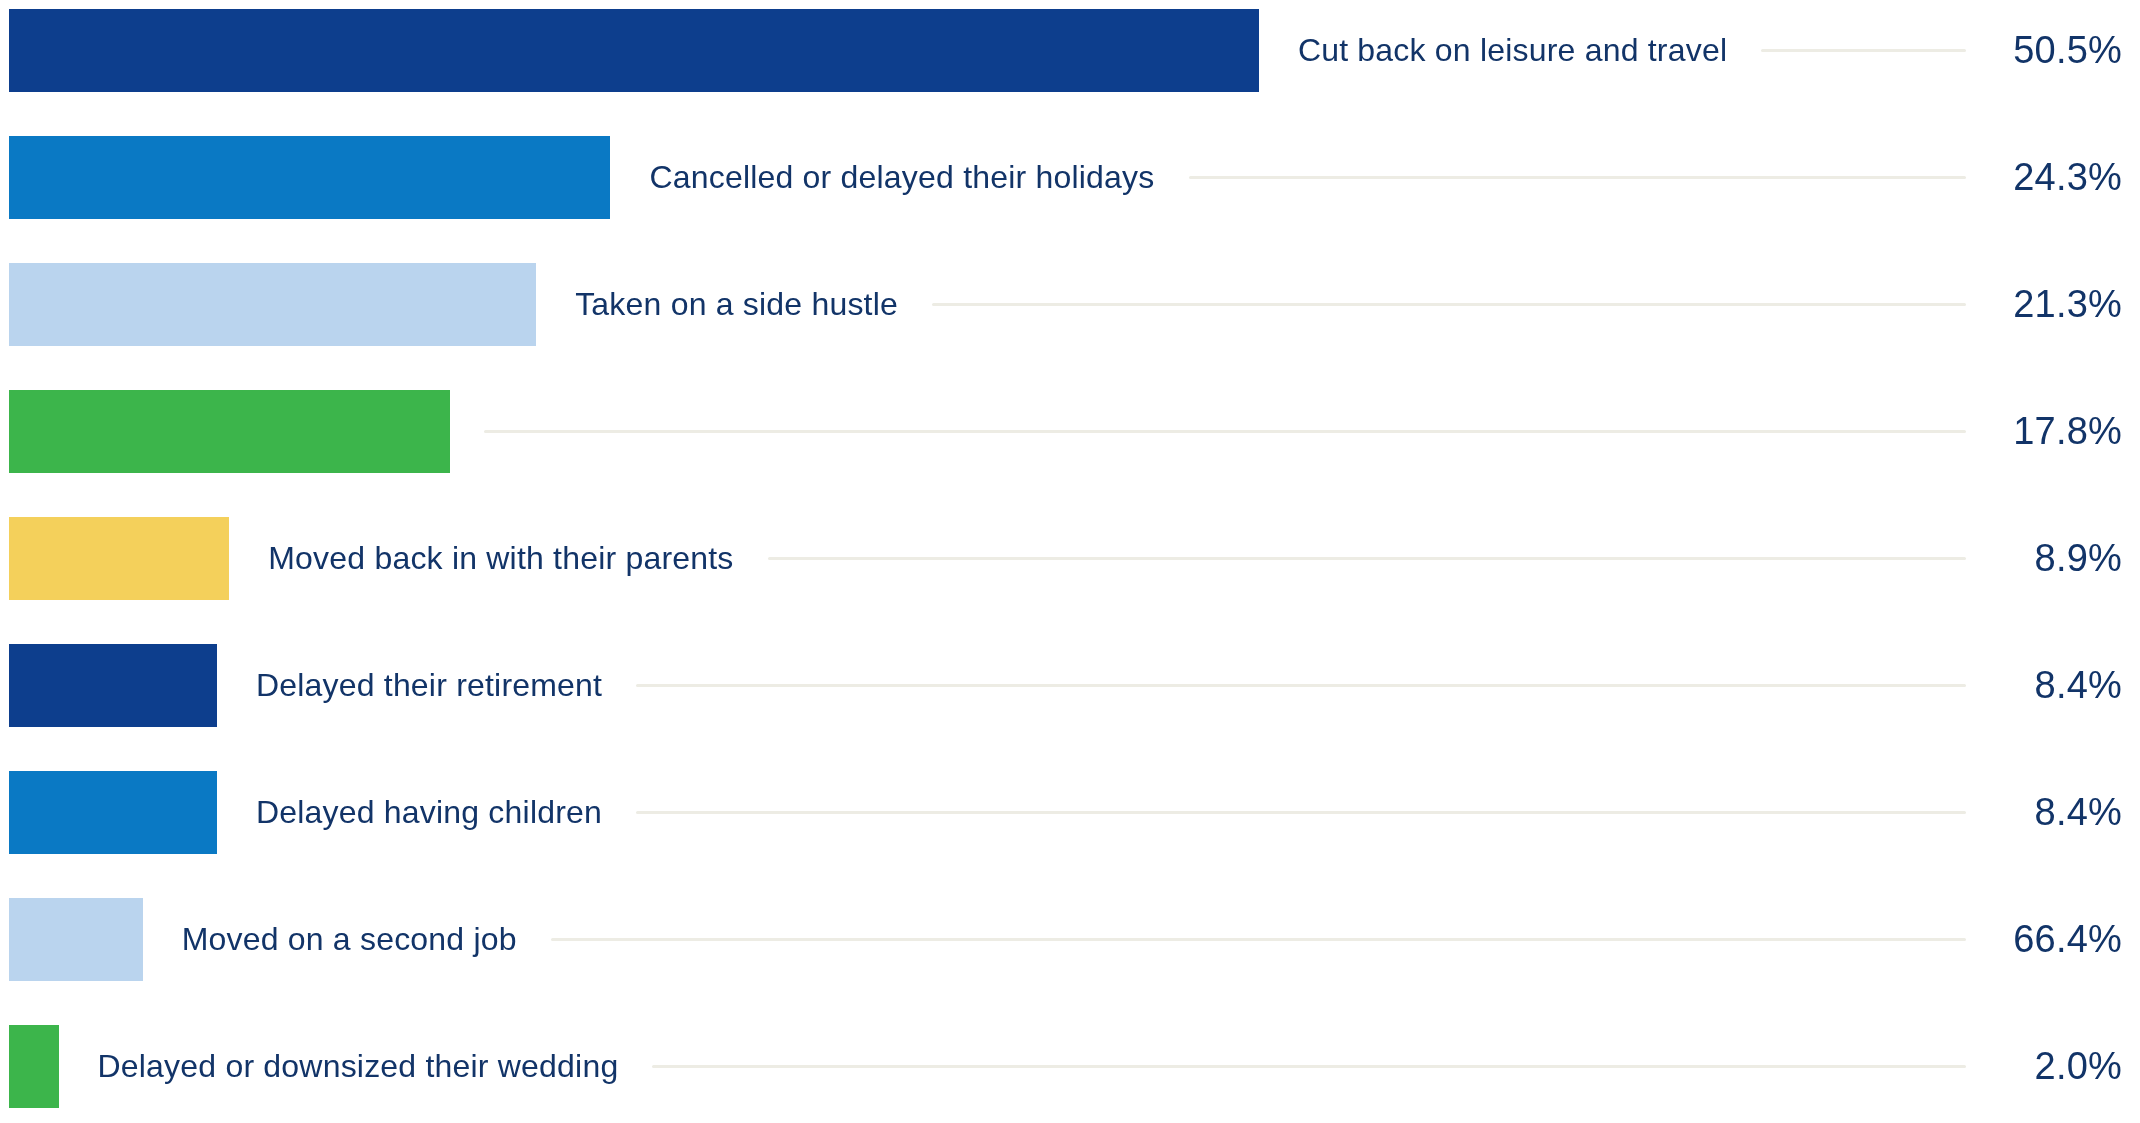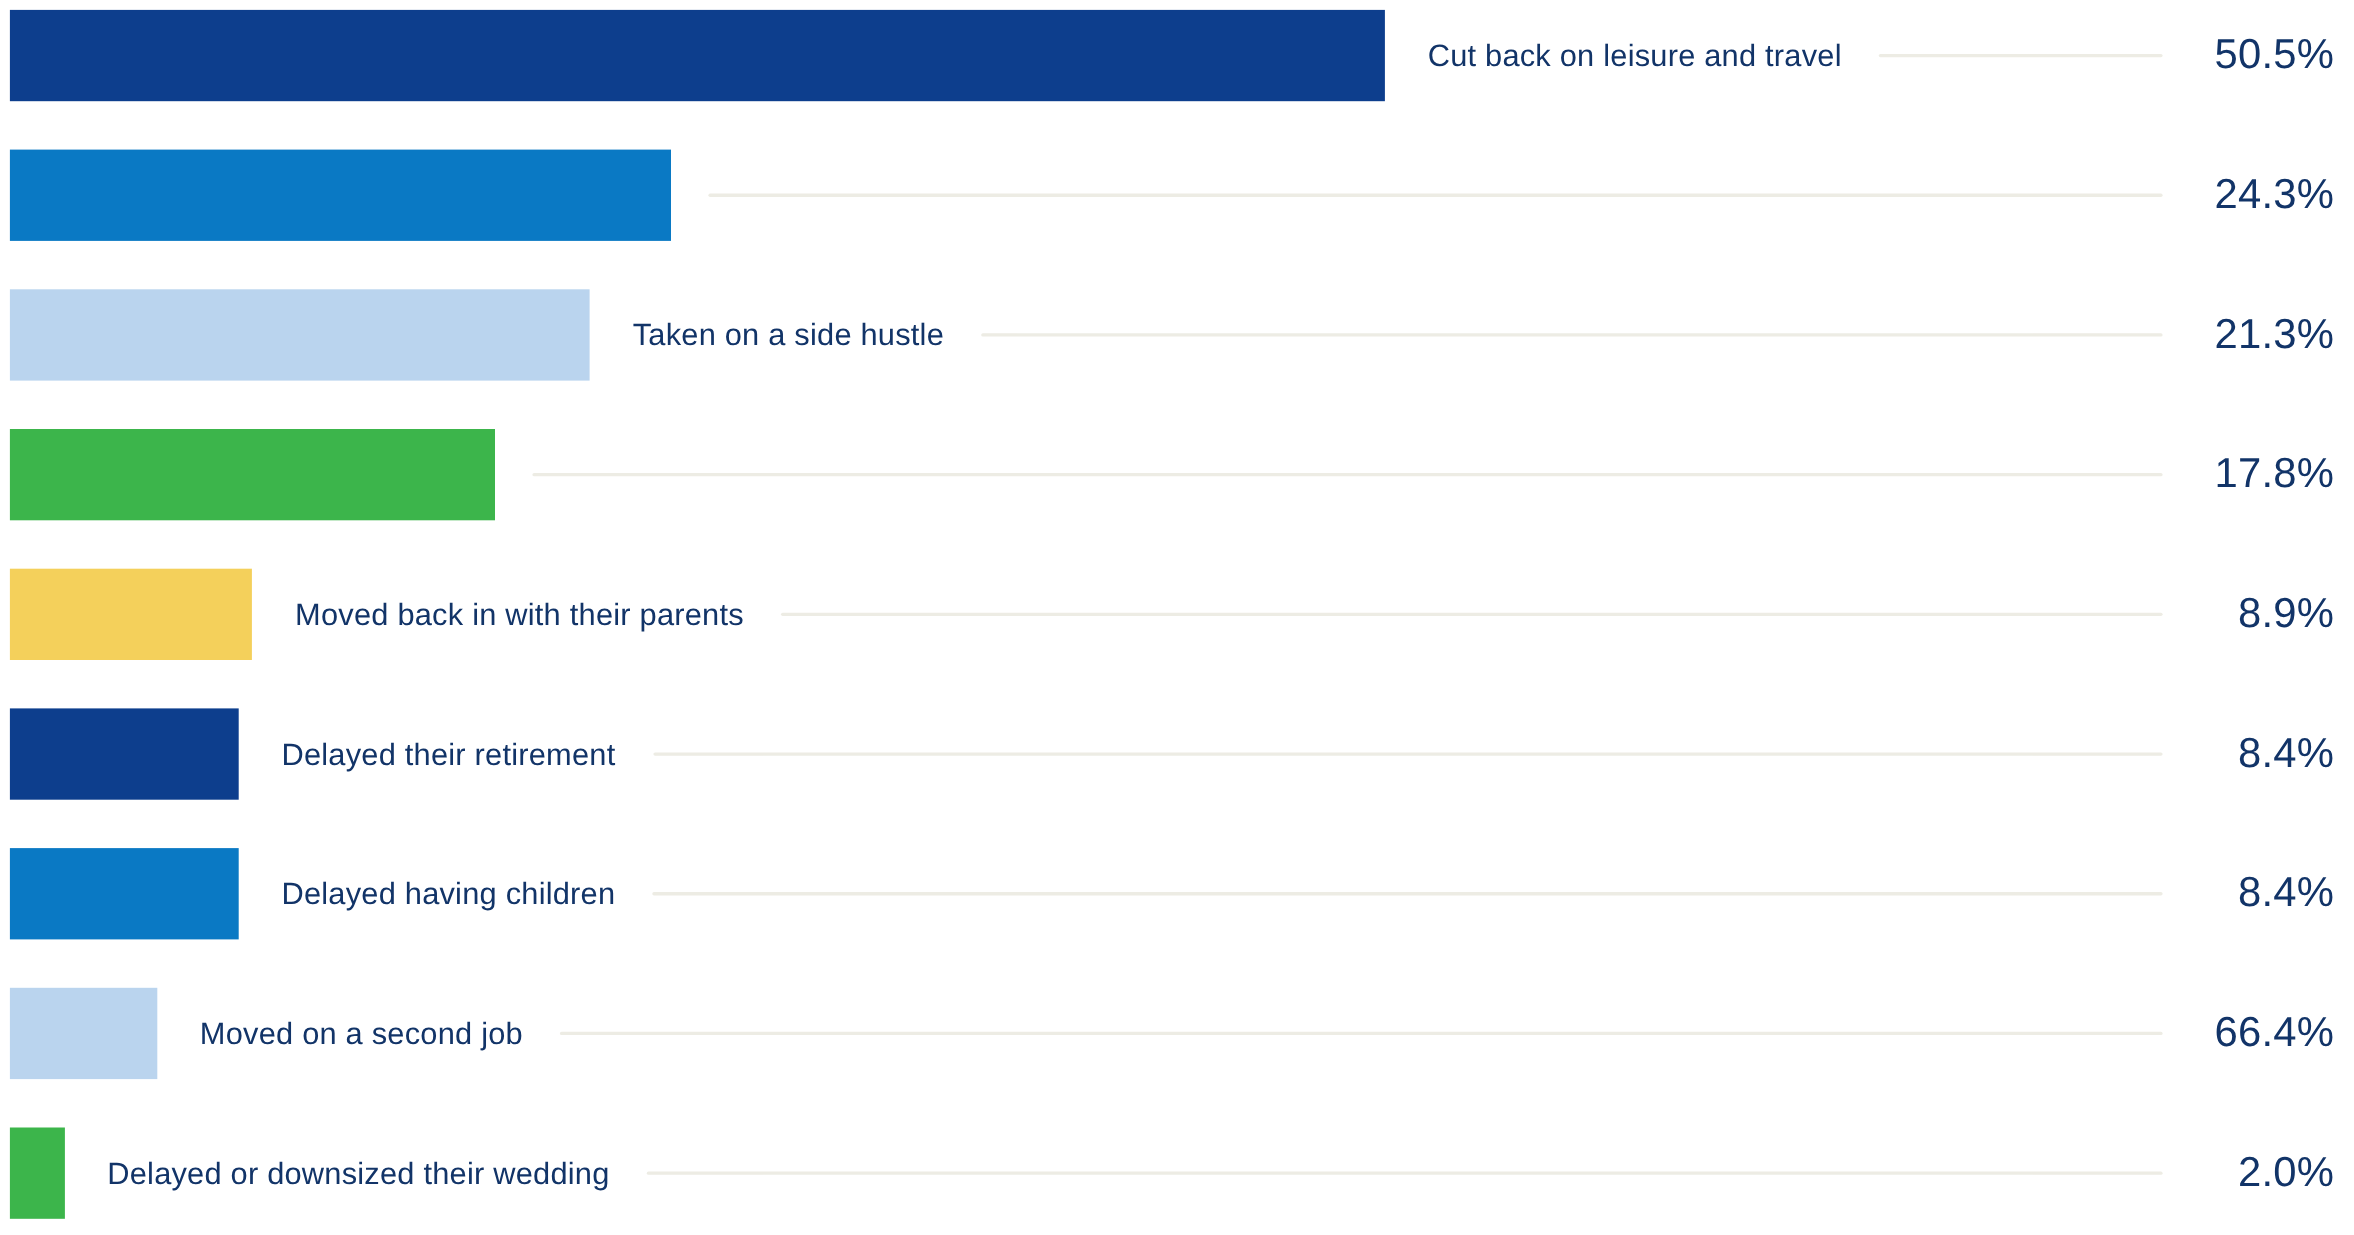--- a/index.html
+++ b/index.html
@@ -31,21 +31,21 @@
     margin-bottom: 44px;
     flex: 0 0 auto;
   }
   .row:last-child { margin-bottom: 0; }
   .bar {
     height: 83px;
     flex: 0 0 auto;
   }
   .label {
     margin-left: 39px;
-    font-size: 28px;
+    font-size: 32px;
     letter-spacing: 0.2px;
     color: var(--text-color);
     white-space: nowrap;
   }
   .leader {
     flex: 1 1 auto;
     height: 3px;
     border-radius: 2px;
     background: var(--leader-color);
     margin: 0 22px 0 34px;
@@ -66,20 +66,21 @@
 
   <div class="row">
     <div class="bar" style="width: 1249.88px; background: rgb(13, 62, 141);"></div>
     <div class="label">Cut back on leisure and travel</div>
     <div class="leader"></div>
     <div class="value">50.5%</div>
   </div>
 
   <div class="row">
     <div class="bar" style="width: 601.425px; background: rgb(10, 121, 196);"></div>
+    <div class="label">Cancelled or delayed their holidays</div>
     <div class="leader"></div>
     <div class="value">24.3%</div>
   </div>
 
   <div class="row">
     <div class="bar" style="width: 527.175px; background: rgb(186, 212, 238);"></div>
     <div class="label">Taken on a side hustle</div>
     <div class="leader"></div>
     <div class="value">21.3%</div>
   </div>

